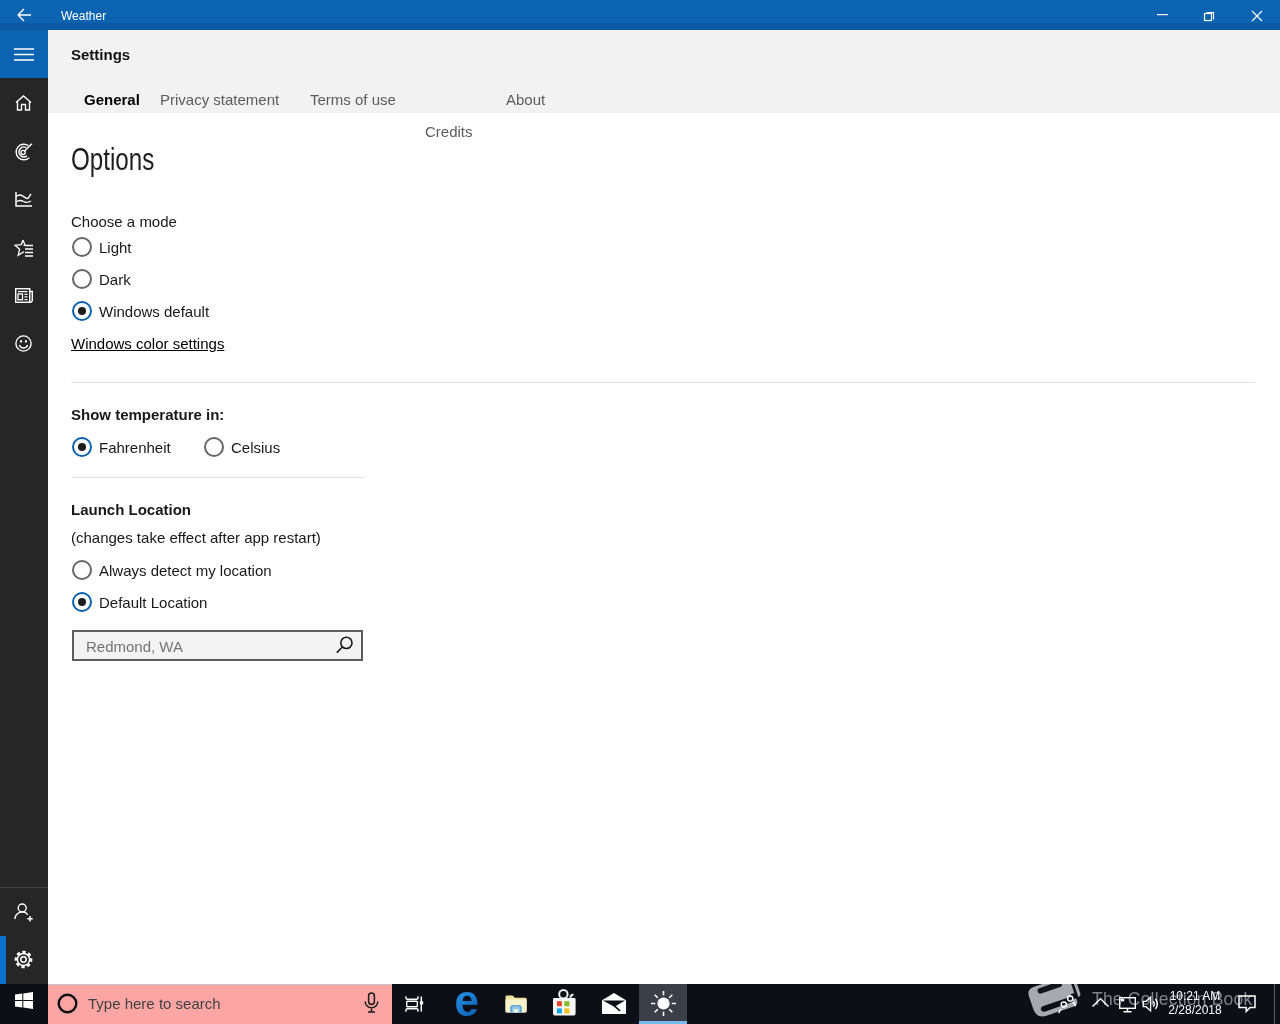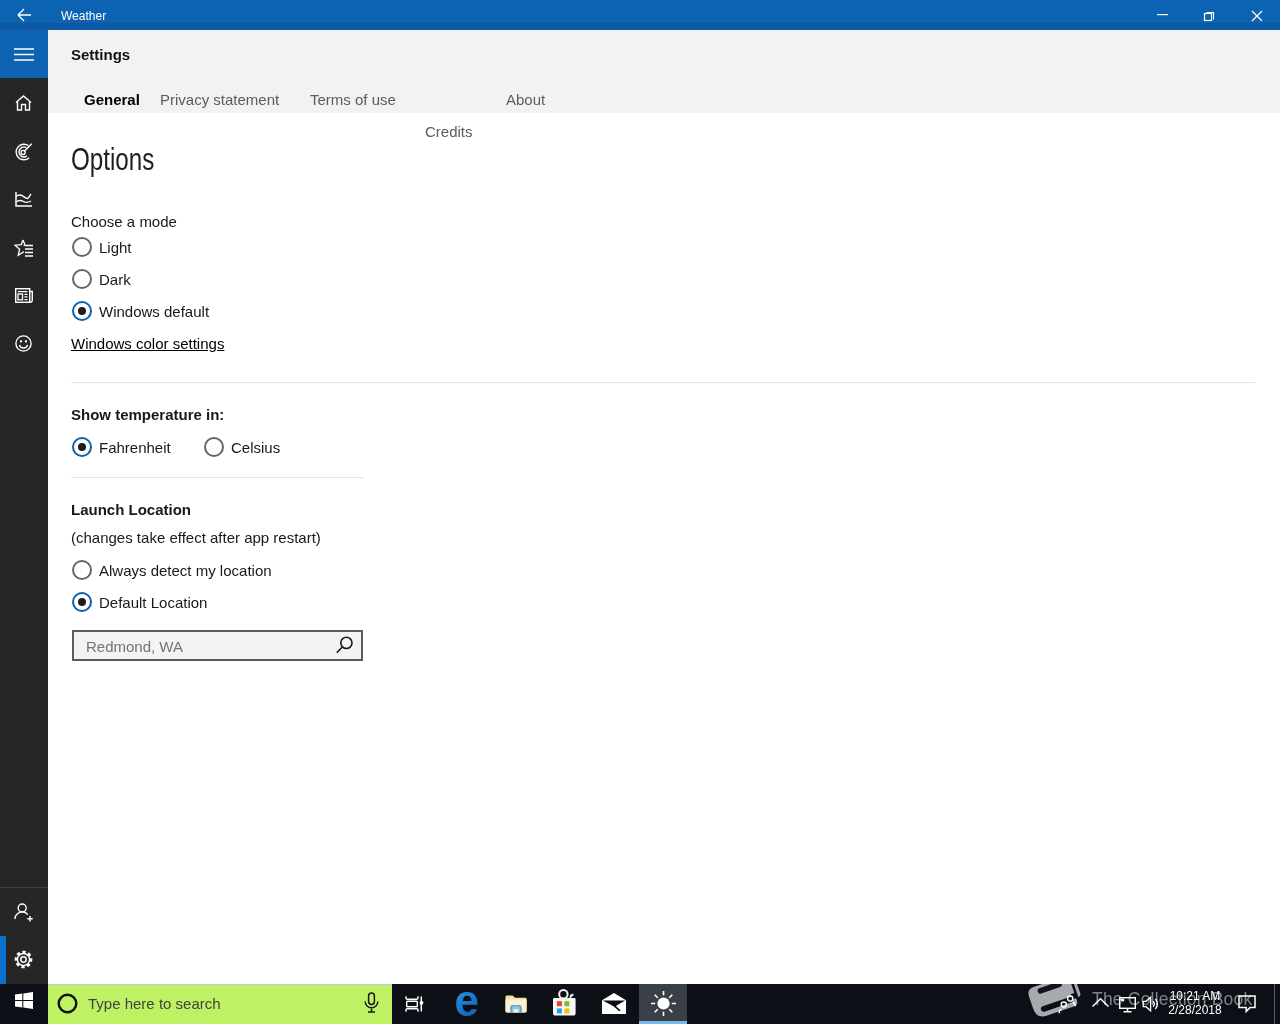--- a/index.html
+++ b/index.html
@@ -37,21 +37,21 @@
 .radio.on  { border:2px solid #0c61ad; background:#fff; }
 .radio.on .dot { position:absolute; left:4px; top:4px; width:8px; height:8px; border-radius:50%; background:#1d1d1d; }
 .divider { height:1px; background:#e3e3e3; }
 a.link { color:#000000;text-align:right; }
 
 #searchbox { left:24px; top:600px; width:291px; height:31px; background:#f3f3f3; border:2px solid #5c5c5c;padding-left:48px; }
 #searchbox .ph { position:absolute; left:12px; top:6px; font-size:15px; color:#747474; }
 
 
 #taskbar { left:0; top:984px; width:1280px; height:40px; background:#0d0f16; overflow:hidden; }
-#tsearch { left:48px; top:0px; width:344px; height:40px; background:#bef264; border-top:1px solid #c9c9c9; }
+#tsearch { left:48px; top:0px; width:344px; height:40px; background:#fca5a5; border-top:1px solid #c9c9c9; }
 #tsearch .txt { position:absolute; left:40px; top:10px; font-size:15px; color:#424242; }
 #wbtn { left:639px; top:0; width:48px; height:40px; background:#3b3f47; }
 #wline { left:639px; top:37px; width:48px; height:3px; background:#76b9ed; }
 #clock { left:1160px; top:0px; width:70px; height:40px; color:#fff; font-size:12px; text-align:center; }
 #wm-text { left:1092px; top:989px; font-size:17.5px; color:rgba(196,200,206,0.62); letter-spacing:0.2px; }
 </style>
 </head>
 <body>
 <div class="abs" id="titlebar">
   <div class="abs shade"></div>

